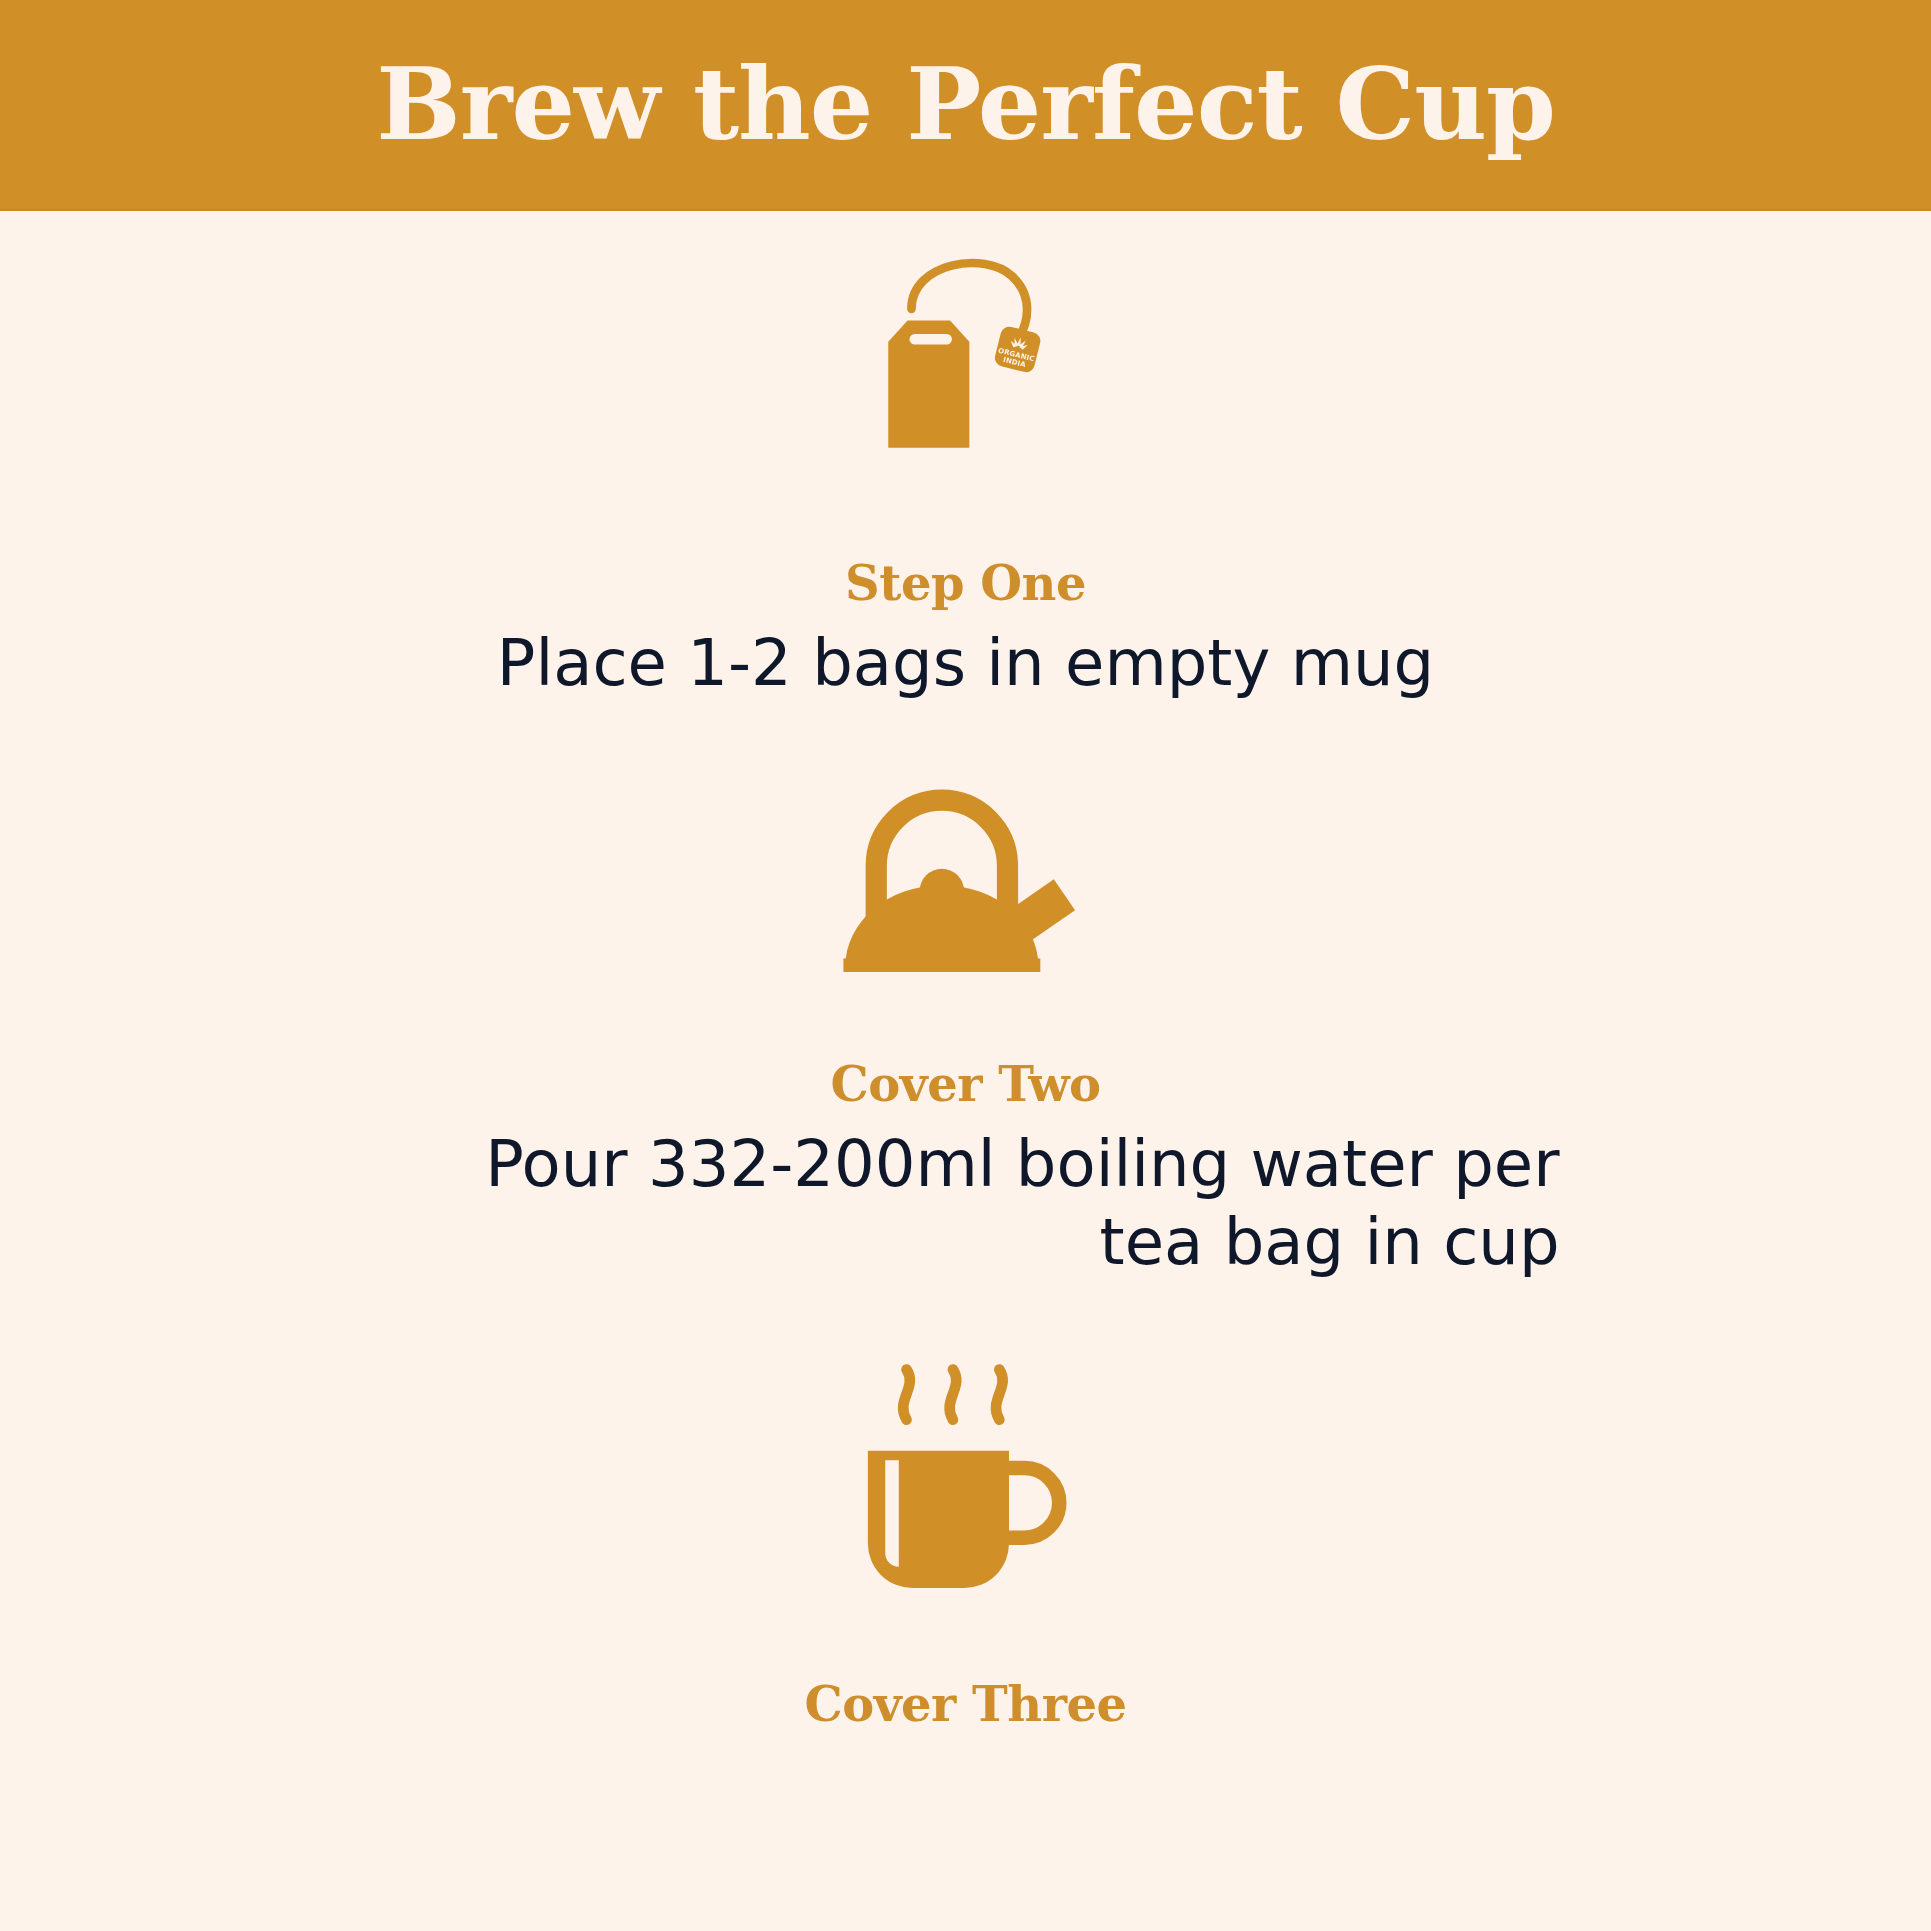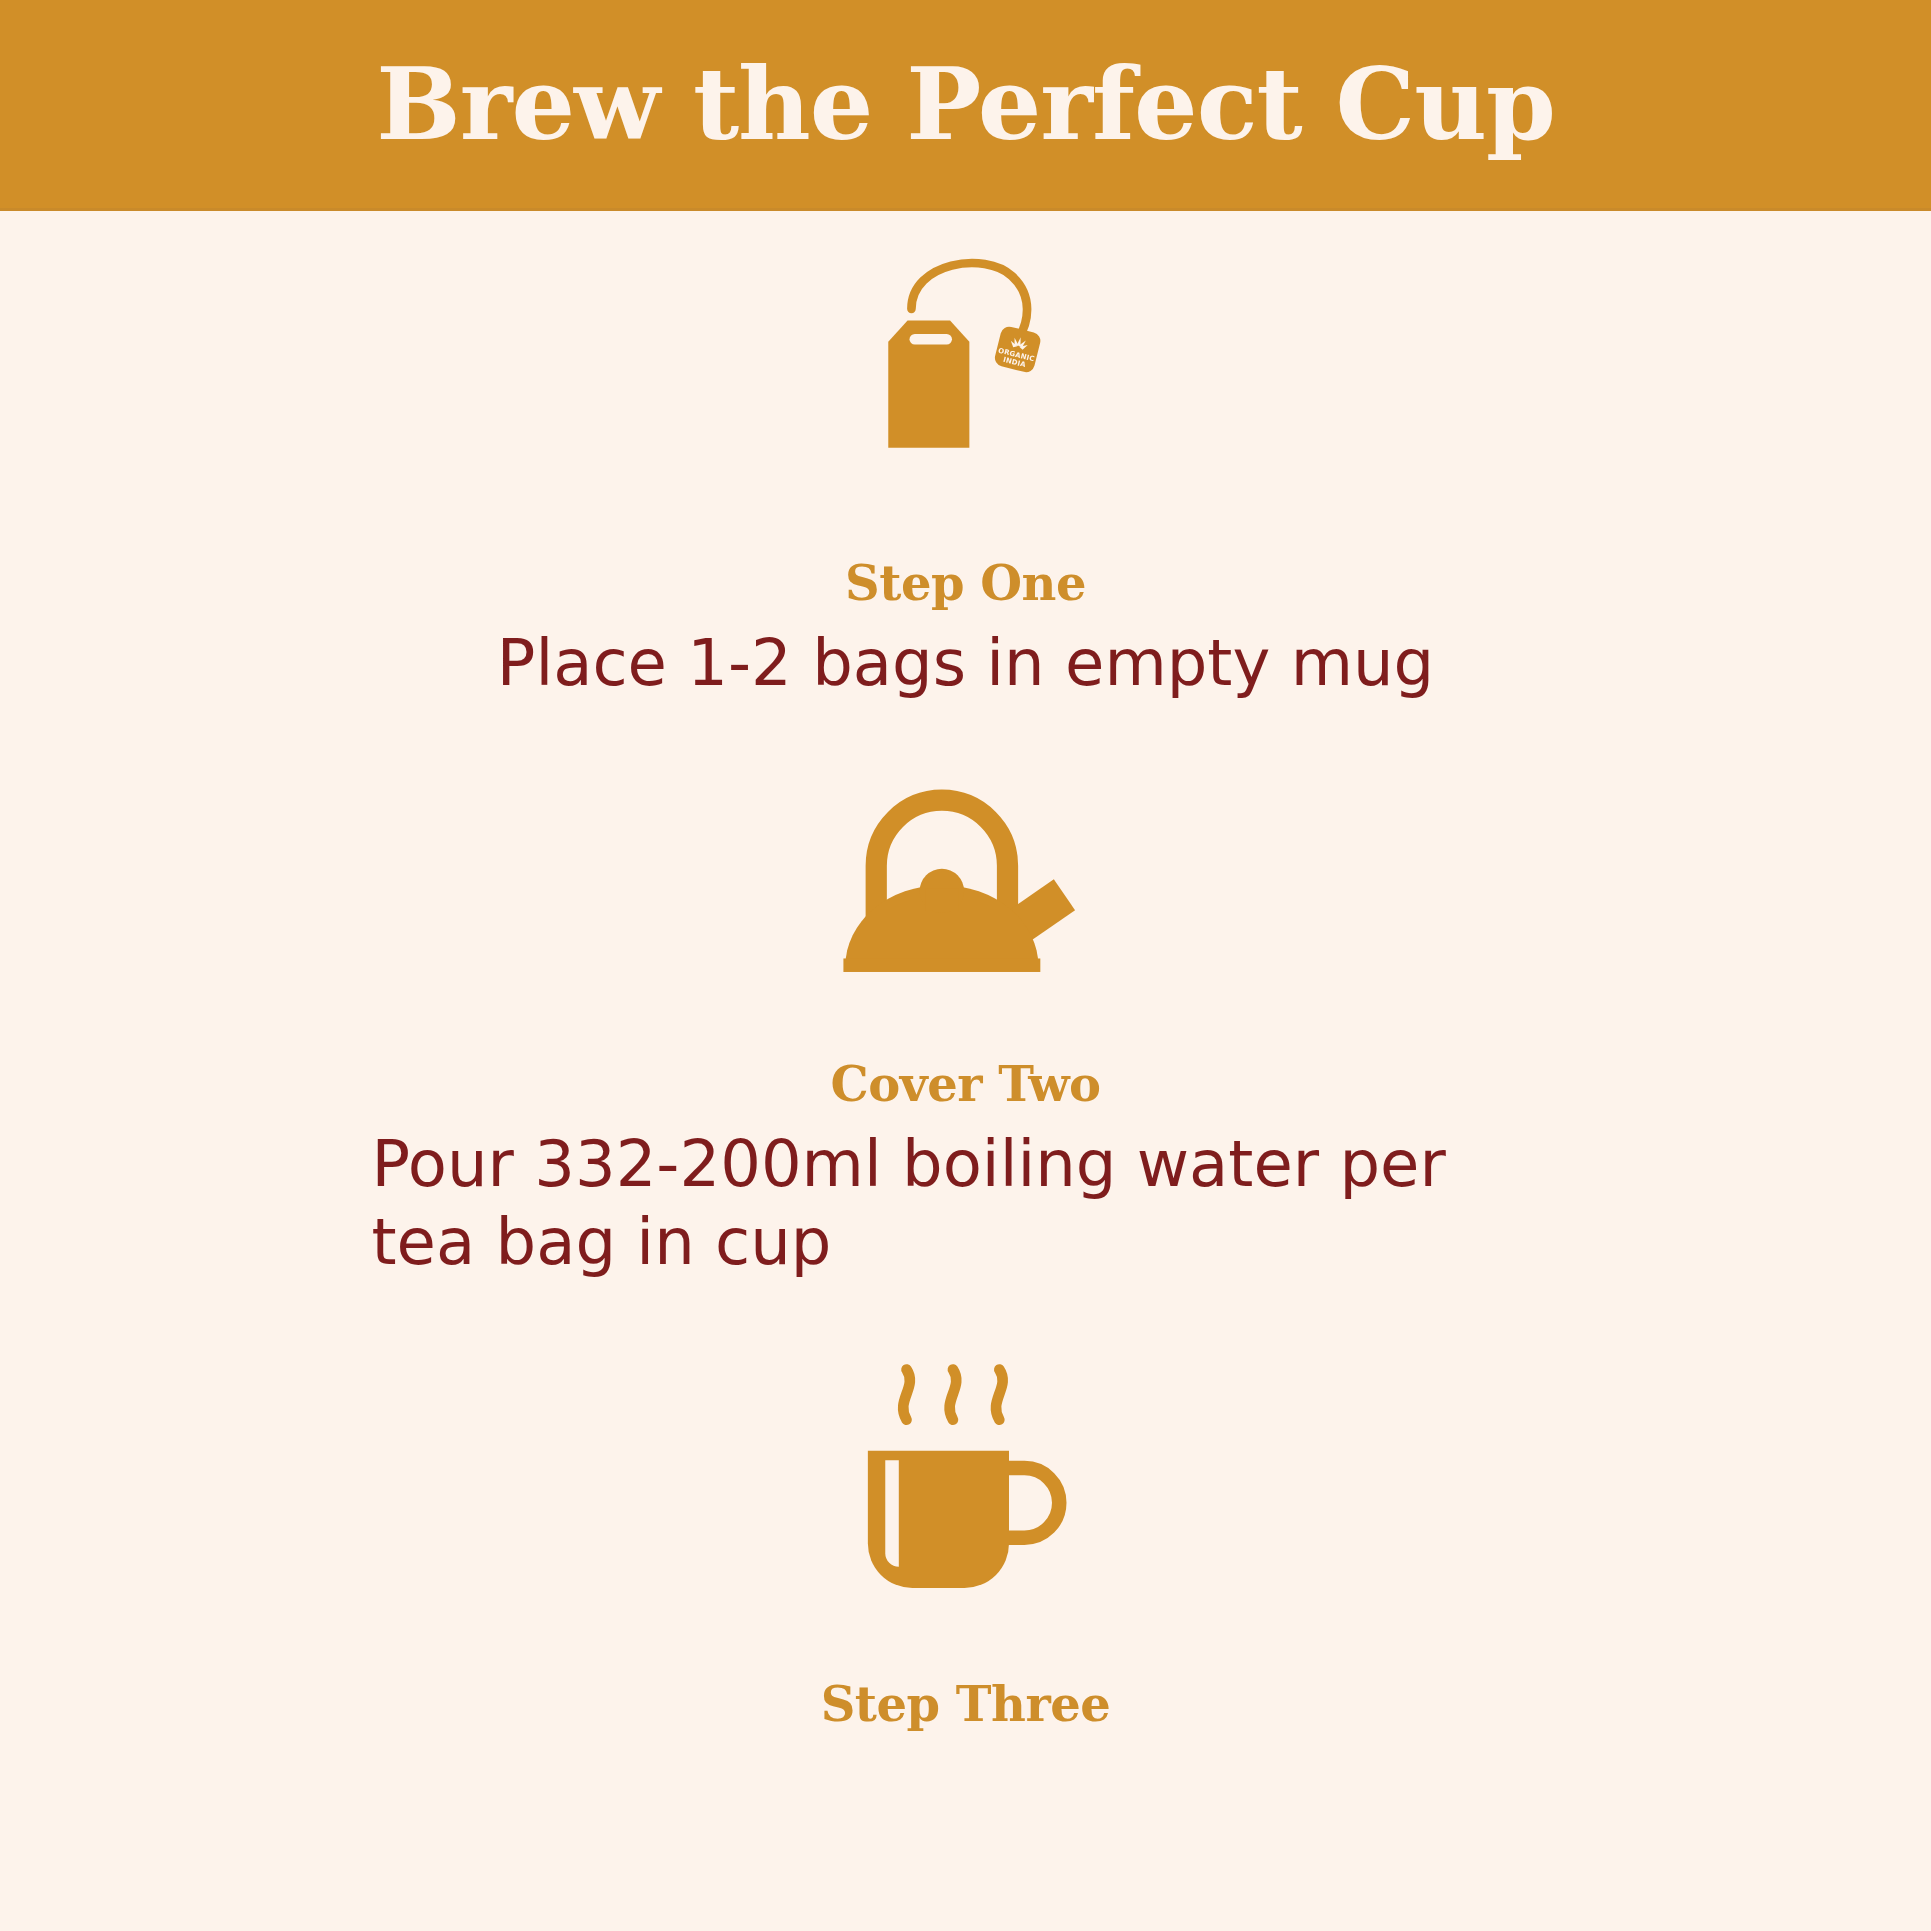--- a/index.html
+++ b/index.html
@@ -82,22 +82,22 @@
     letter-spacing: -0.5px;
   }
   .step-1 .step-heading { margin-top: 58px; }
   .step-2 .step-heading { margin-top: 60px; }
   .step-3 .step-heading { margin-top: 64px; }
 
   .step-desc {
     font-family: "DejaVu Sans", "Liberation Sans", sans-serif;
     font-size: 64px;
     line-height: 1.22;
-    color: #7f1d1d;
-    text-align: left;
+    color: #0f172a;
+    text-align: right;
     max-width: 1236px;
     margin-top: 15.4px;
     font-weight: normal;
   }
   .step-2 .step-desc { max-width: 1188px; }
 
   
   .tag-text {
     font-family: "DejaVu Sans", "Liberation Sans", sans-serif;
     fill: #FDF3EB;
@@ -177,18 +177,18 @@
         </g>
 
         <path d="M 172 118 L 196 118 A 30 30 0 0 1 196 190 L 172 190" fill="none" stroke="#D18F28" stroke-width="15"></path>
 
         <path d="M 34 100 L 180 100 L 180 196 A 46 46 0 0 1 134 242
                  L 80 242 A 46 46 0 0 1 34 196 Z" fill="#D18F28"></path>
 
         <path d="M 52 110 L 52 206 A 14 14 0 0 0 66 220 L 66 110 Z" fill="#FDF3EB"></path>
       </svg>
 
-      <div class="step-heading">Step Three</div>
+      <div class="step-heading">Cover Three</div>
     </div>
 
   </div>
 </div>
 
 
 </body></html>

